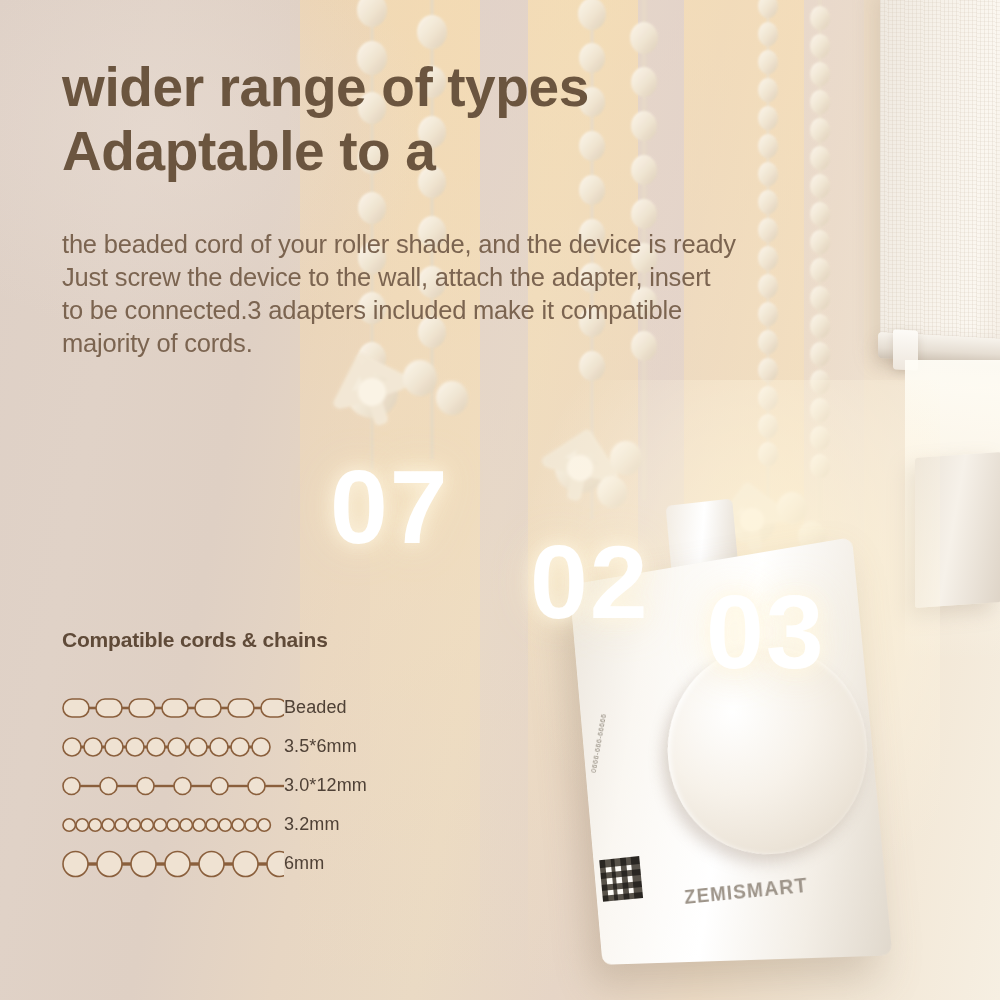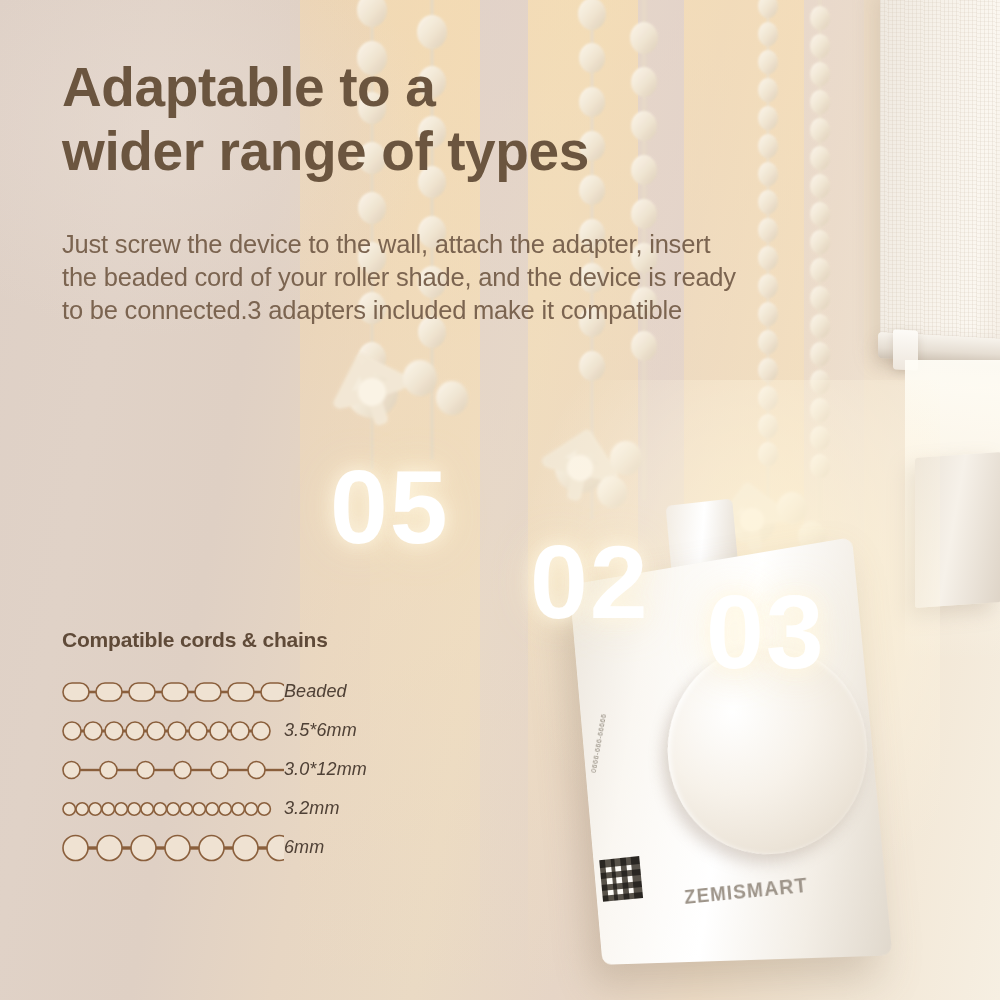--- a/index.html
+++ b/index.html
@@ -159,24 +159,24 @@
     position:absolute; left:62px; top:228px; width:860px;
     font-size:25.5px; line-height:1.30; color:#7b6450;
     letter-spacing:-.2px;
   }
   .body-copy span { display:block; white-space:nowrap; }
 
   
   .cords { position:absolute; left:62px; top:628px; width:400px; }
   .cords-title {
     font-size:21px; font-weight:bold; color:#5f4a38; letter-spacing:-.2px;
-    margin-bottom:20px;
+    margin-bottom:36px;
   }
   .cord-row {
-    display:flex; align-items:center; height:39px; margin-bottom:0px;font-style:italic;
+    display:flex; align-items:center; height:39px; margin-bottom:0px;
   }
   .cord-art { width:222px; flex:0 0 222px; height:30px; }
   .cord-label { font-size:18px; color:#4f4136; letter-spacing:.1px; }
 </style>
 </head>
 <body>
 
 <div class="stage">
 
   <div class="wall"></div>
@@ -369,33 +369,34 @@
   <div class="device">
     <div class="device-top"></div>
     <div class="device-body"></div>
     <div class="dial-rim"></div>
     <div class="dial"></div>
     <div class="qr"></div>
     <div class="serial">0666-666-66666</div>
     <div class="brand">ZEMISMART</div>
   </div>
 
-  <div class="num n01">05</div>
+  <div class="num n01">07</div>
   <div class="num n02">02</div>
   <div class="num n03">03</div>
 
   <div class="headline">
+    <div>wider range of types</div>
     <div>Adaptable to a</div>
-    <div>wider range of types</div>
   </div>
 
   <div class="body-copy">
+    <span>the beaded cord of your roller shade, and the device is ready</span>
     <span>Just screw the device to the wall, attach the adapter, insert</span>
-    <span>the beaded cord of your roller shade, and the device is ready</span>
     <span>to be connected.3 adapters included make it compatible</span>
+    <span>majority of cords.</span>
   </div>
 
   <div class="cords">
     <div class="cords-title">Compatible cords &amp; chains</div>
     <div id="cord-rows">
         <div class="cord-row">
           <svg class="cord-art" viewBox="0 0 222 30">
             <line x1="34" y1="15" x2="27" y2="15" stroke="#8a5f3c" stroke-width="2.6"></line>
             <line x1="67" y1="15" x2="60" y2="15" stroke="#8a5f3c" stroke-width="2.6"></line>
             <line x1="100" y1="15" x2="93" y2="15" stroke="#8a5f3c" stroke-width="2.6"></line>

